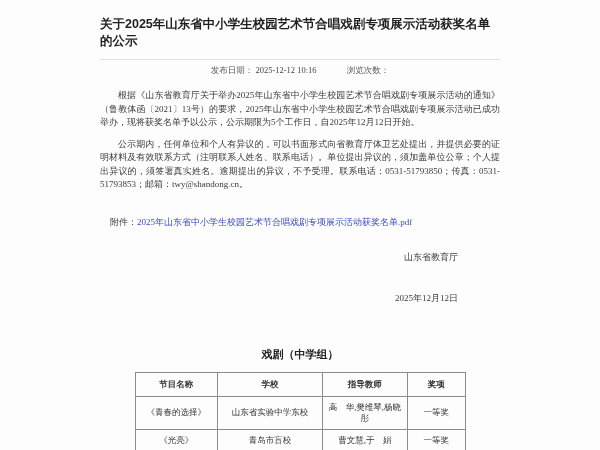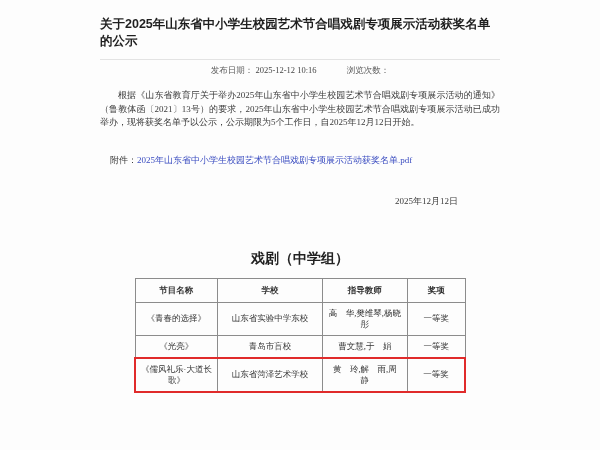--- a/index.html
+++ b/index.html
@@ -55,21 +55,21 @@
   .attachment-link {
     color: #3a4cc0;
     text-decoration: none;
     cursor: pointer;
   }
   .signature { text-align: right; padding-right: 42px; font-size: 9px; color: #3a3a3a; }
   .signature-org { margin-top: 22px; }
   .signature-date { margin-top: 28px; }
   .section-title {
     text-align: center;
-    font-size: 14px;
+    font-size: 11px;
     font-weight: bold;
     color: #222;
     margin: 42px 0 0 0;
   }
   .awards-table {
     width: 332px;
     margin: 10px auto 0 auto;
     border-collapse: collapse;
     font-size: 8.5px;
     table-layout: fixed;
@@ -104,27 +104,29 @@
       <span class="meta-label">发布日期：</span>
       <span class="meta-value">2025-12-12 10:16</span>
     </span>
     <span class="meta-item">
       <span class="meta-label">浏览次数：</span>
     </span>
   </div>
 
   <div class="body-text">
     <p class="para">根据《山东省教育厅关于举办2025年山东省中小学生校园艺术节合唱戏剧专项展示活动的通知》（鲁教体函〔2021〕13号）的要求，2025年山东省中小学生校园艺术节合唱戏剧专项展示活动已成功举办，现将获奖名单予以公示，公示期限为5个工作日，自2025年12月12日开始。</p>
+    <p class="para">公示期内，任何单位和个人有异议的，可以书面形式向省教育厅体卫艺处提出，并提供必要的证明材料及有效联系方式（注明联系人姓名、联系电话）。单位提出异议的，须加盖单位公章；个人提出异议的，须签署真实姓名。逾期提出的异议，不予受理。联系电话：0531-51793850；传真：0531-51793853；邮箱：twy@shandong.cn。</p>
   </div>
 
   <div class="attachment-row">
     <span class="attachment-label">附件：</span><a class="attachment-link">2025年山东省中小学生校园艺术节合唱戏剧专项展示活动获奖名单.pdf</a>
   </div>
 
   <div class="signature">
+    <div class="signature-org">山东省教育厅</div>
     <div class="signature-date">2025年12月12日</div>
   </div>
 
   <h2 class="section-title">戏剧（中学组）</h2>
 
   <table class="awards-table">
     <thead>
       <tr>
           <th>节目名称</th>
           <th>学校</th>

